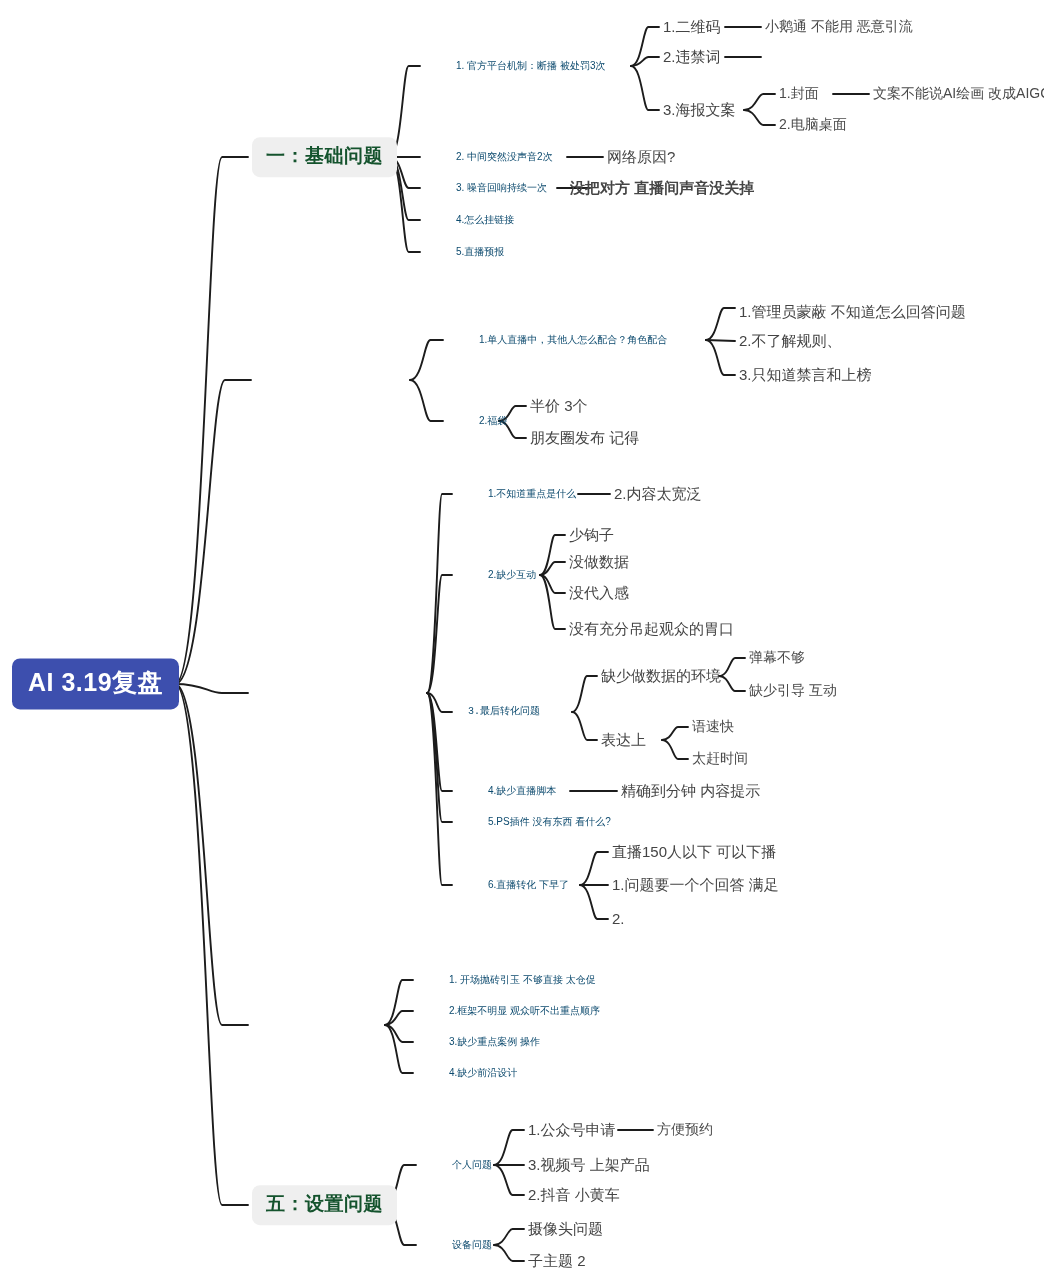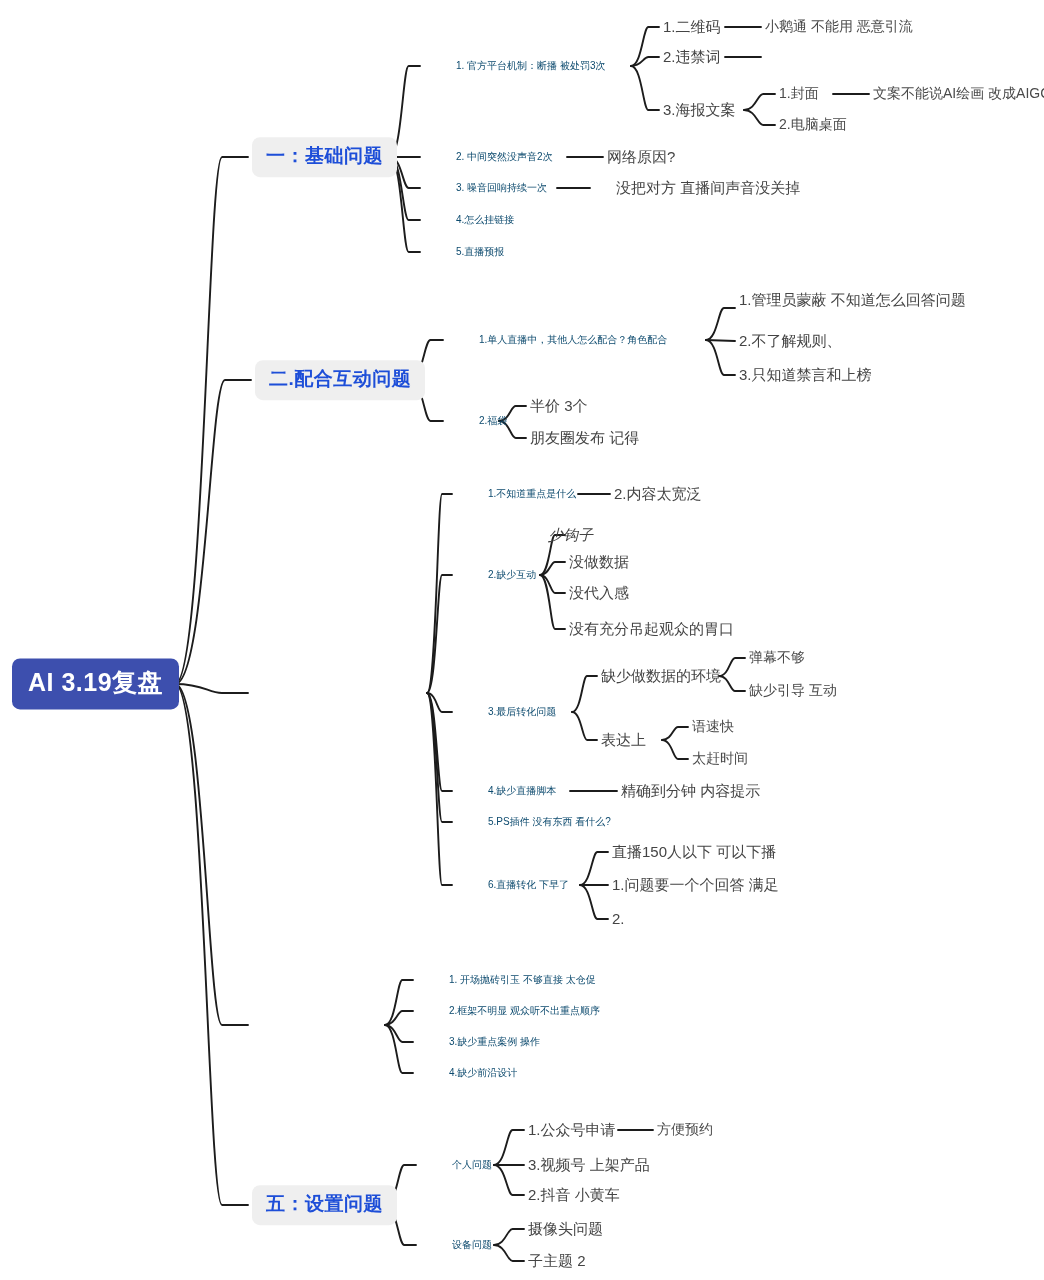--- a/index.html
+++ b/index.html
@@ -32,21 +32,21 @@
     color:#ffffff;
     font-size:25px;
     font-weight:bold;
     letter-spacing:0.5px;
     padding:9px 16px 11px 16px;
     border-radius:8px;
   }
   
   .node.lvl1{
     background:#efefef;
-    color:#1d4ed8;
+    color:#14532d;
     font-size:19px;
     font-weight:bold;
     letter-spacing:0.5px;
     padding:7px 14px 9px 14px;
     border-radius:8px;
   }
   
   .node.lvl2{
     color:#0c4a6e;
     font-size:10px;
@@ -141,39 +141,38 @@
     <div class="node lvl3" style="left: 663px; top: 27px;"><span>1.二维码</span></div>
     <div class="node lvl4" style="left: 765px; top: 27px;"><span>小鹅通 不能用 恶意引流</span></div>
     <div class="node lvl3" style="left: 663px; top: 57px;"><span>2.违禁词</span></div>
     <div class="node lvl3" style="left: 663px; top: 110px;"><span>3.海报文案</span></div>
     <div class="node lvl4" style="left: 779px; top: 94px;"><span>1.封面</span></div>
     <div class="node lvl4" style="left: 873px; top: 94px;"><span>文案不能说AI绘画 改成AIGC</span></div>
     <div class="node lvl4" style="left: 779px; top: 125px;"><span>2.电脑桌面</span></div>
     <div class="node lvl2" style="left: 424px; top: 157px;"><span>2. 中间突然没声音2次</span></div>
     <div class="node lvl3" style="left: 607px; top: 157px;"><span>网络原因?</span></div>
     <div class="node lvl2" style="left: 424px; top: 188px;"><span>3. 噪音回响持续一次</span></div>
-    <div class="node lvl3" style="left: 616px; top: 188px;"><span>没把对方 直播间声音没关掉</span></div>
+    <div class="node lvl3" style="left: 570px; top: 188px; font-weight: bold;"><span>没把对方 直播间声音没关掉</span></div>
     <div class="node lvl2" style="left: 424px; top: 220px;"><span>4.怎么挂链接</span></div>
     <div class="node lvl2" style="left: 424px; top: 252px;"><span>5.直播预报</span></div>
-    <div class="node lvl1" style="left: 255px; top: 380px;"><span>二.配合互动问题</span></div>
     <div class="node lvl2" style="left: 447px; top: 340px;"><span>1.单人直播中，其他人怎么配合？角色配合</span></div>
-    <div class="node lvl3" style="left: 739px; top: 300px;"><span>1.管理员蒙蔽 不知道怎么回答问题</span></div>
+    <div class="node lvl3" style="left: 739px; top: 312px;"><span>1.管理员蒙蔽 不知道怎么回答问题</span></div>
     <div class="node lvl3" style="left: 739px; top: 341px; text-align: center;"><span>2.不了解规则、</span></div>
     <div class="node lvl3" style="left: 739px; top: 375px;"><span>3.只知道禁言和上榜</span></div>
     <div class="node lvl2" style="left: 447px; top: 421px;"><span>2.福袋</span></div>
     <div class="node lvl3" style="left: 530px; top: 406px; text-align: center;"><span>半价  3个</span></div>
     <div class="node lvl3" style="left: 530px; top: 438px;"><span>朋友圈发布 记得</span></div>
     <div class="node lvl2" style="left: 456px; top: 494px;"><span>1.不知道重点是什么</span></div>
     <div class="node lvl3" style="left: 614px; top: 494px;"><span>2.内容太宽泛</span></div>
     <div class="node lvl2" style="left: 456px; top: 575px;"><span>2.缺少互动</span></div>
-    <div class="node lvl3" style="left: 548px; top: 535px; font-style: italic;"><span>少钩子</span></div>
+    <div class="node lvl3" style="left: 569px; top: 535px;"><span>少钩子</span></div>
     <div class="node lvl3" style="left: 569px; top: 562px;"><span>没做数据</span></div>
     <div class="node lvl3" style="left: 569px; top: 593px;"><span>没代入感</span></div>
     <div class="node lvl3" style="left: 569px; top: 629px;"><span>没有充分吊起观众的胃口</span></div>
-    <div class="node lvl2" style="left: 456px; top: 712px;"><span>3.最后转化问题</span></div>
+    <div class="node lvl2" style="left: 436px; top: 712px; font-family: Liberation Mono, monospace;"><span>3.最后转化问题</span></div>
     <div class="node lvl3" style="left: 601px; top: 676px;"><span>缺少做数据的环境</span></div>
     <div class="node lvl4" style="left: 749px; top: 658px;"><span>弹幕不够</span></div>
     <div class="node lvl4" style="left: 749px; top: 691px;"><span>缺少引导 互动</span></div>
     <div class="node lvl3" style="left: 601px; top: 740px;"><span>表达上</span></div>
     <div class="node lvl4" style="left: 692px; top: 727px;"><span>语速快</span></div>
     <div class="node lvl4" style="left: 692px; top: 759px;"><span>太赶时间</span></div>
     <div class="node lvl2" style="left: 456px; top: 791px;"><span>4.缺少直播脚本</span></div>
     <div class="node lvl3" style="left: 621px; top: 791px;"><span>精确到分钟 内容提示</span></div>
     <div class="node lvl2" style="left: 456px; top: 822px;"><span>5.PS插件 没有东西 看什么?</span></div>
     <div class="node lvl2" style="left: 456px; top: 885px;"><span>6.直播转化 下早了</span></div>

